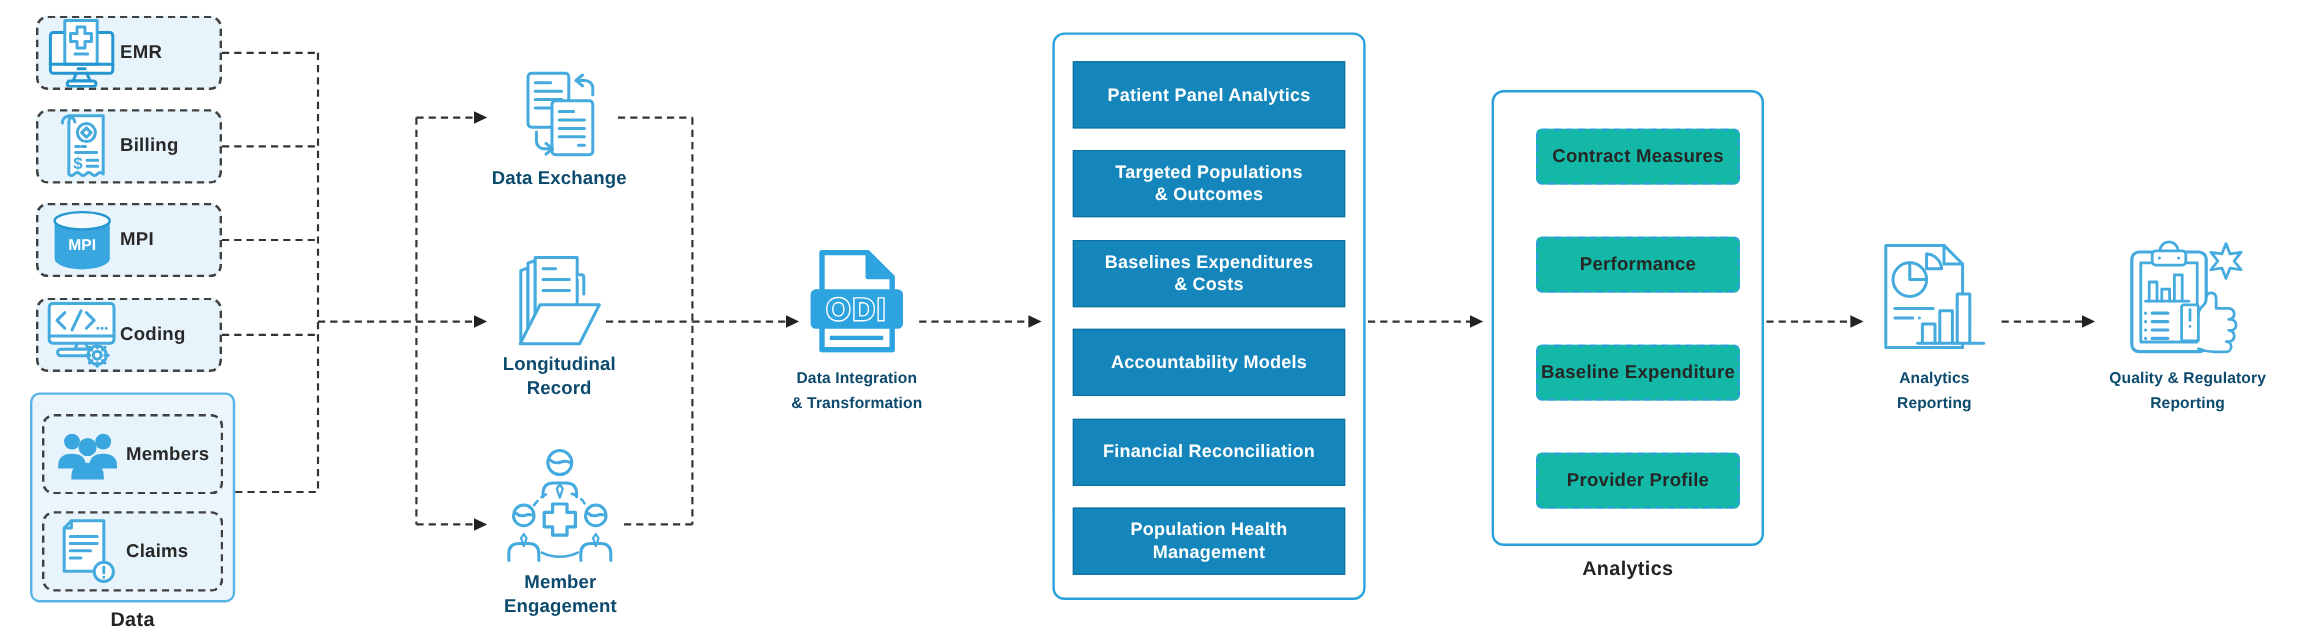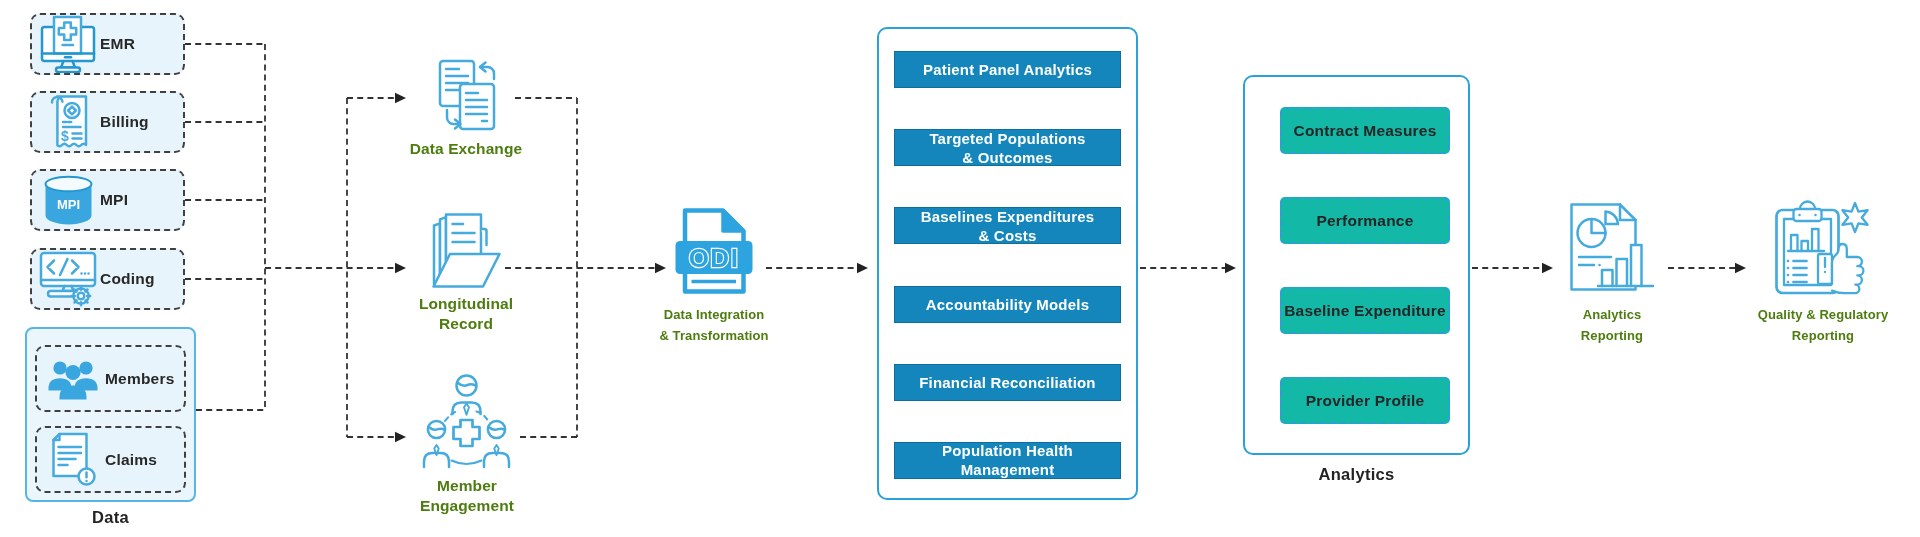--- a/index.html
+++ b/index.html
@@ -11,28 +11,28 @@
   
   .src-box { display:flex; align-items:center; background:#e8f4fb;
              border:2px dashed #404040; border-radius:10px; box-sizing:border-box; }
   .src-ic  { width:60px; margin-left:6px; display:flex; justify-content:center; align-items:center; flex:0 0 60px; }
   .src-label { font-size:15.5px; font-weight:700; color:#282828; letter-spacing:.2px; margin-left:2px; }
 
   .group-box { background:#eaf5fc; border:2px solid #56b5e4; border-radius:8px; box-sizing:border-box; }
   .caption { font-size:16.5px; font-weight:700; text-align:center; color:#232323; letter-spacing:.3px; }
 
   .icon-label { font-size:15.5px; font-weight:700; text-align:center; line-height:20px;
-                white-space:pre-line; color:#4d7c0f; letter-spacing:.1px; }
+                white-space:pre-line; color:#0c4a6e; letter-spacing:.1px; }
   .icon-label.lg { font-size:13px; line-height:21px; }
 
   .panel { position:absolute; background:#ffffff; border:2px solid #2aa1d8; border-radius:10px;
            box-sizing:border-box; display:flex; flex-direction:column; justify-content:space-between; }
   .btn { background:#1486bb; border:1px solid #0e6f9e; color:#ffffff; font-size:15px; font-weight:700;
          line-height:19px; display:flex; align-items:center; justify-content:center; text-align:center;
-         white-space:pre-line; box-sizing:border-box; height:37px; letter-spacing:.2px; }
+         white-space:pre-line; box-sizing:border-box; height:56px; letter-spacing:.2px; }
   .a-box { background:#14b8a6; border:2px dashed #2b9fd8; border-radius:5px; font-size:15.5px; font-weight:700;
            display:flex; align-items:center; justify-content:center; box-sizing:border-box; height:47px;
            color:#262626; letter-spacing:.2px;margin-left:17px; }
 
   .dash { stroke:#333333; stroke-width:1.8; fill:none; stroke-dasharray:6 4.2; }
   .ah   { fill:#222222; stroke:none; }
 
   .ic   { stroke:#45aade; stroke-width:2.5; fill:none; stroke-linecap:round; stroke-linejoin:round; }
   .icd  { stroke:#2496d0; stroke-width:2.5; fill:none; stroke-linecap:round; stroke-linejoin:round; }
   .icf  { fill:#3aa6e0; stroke:none; }

